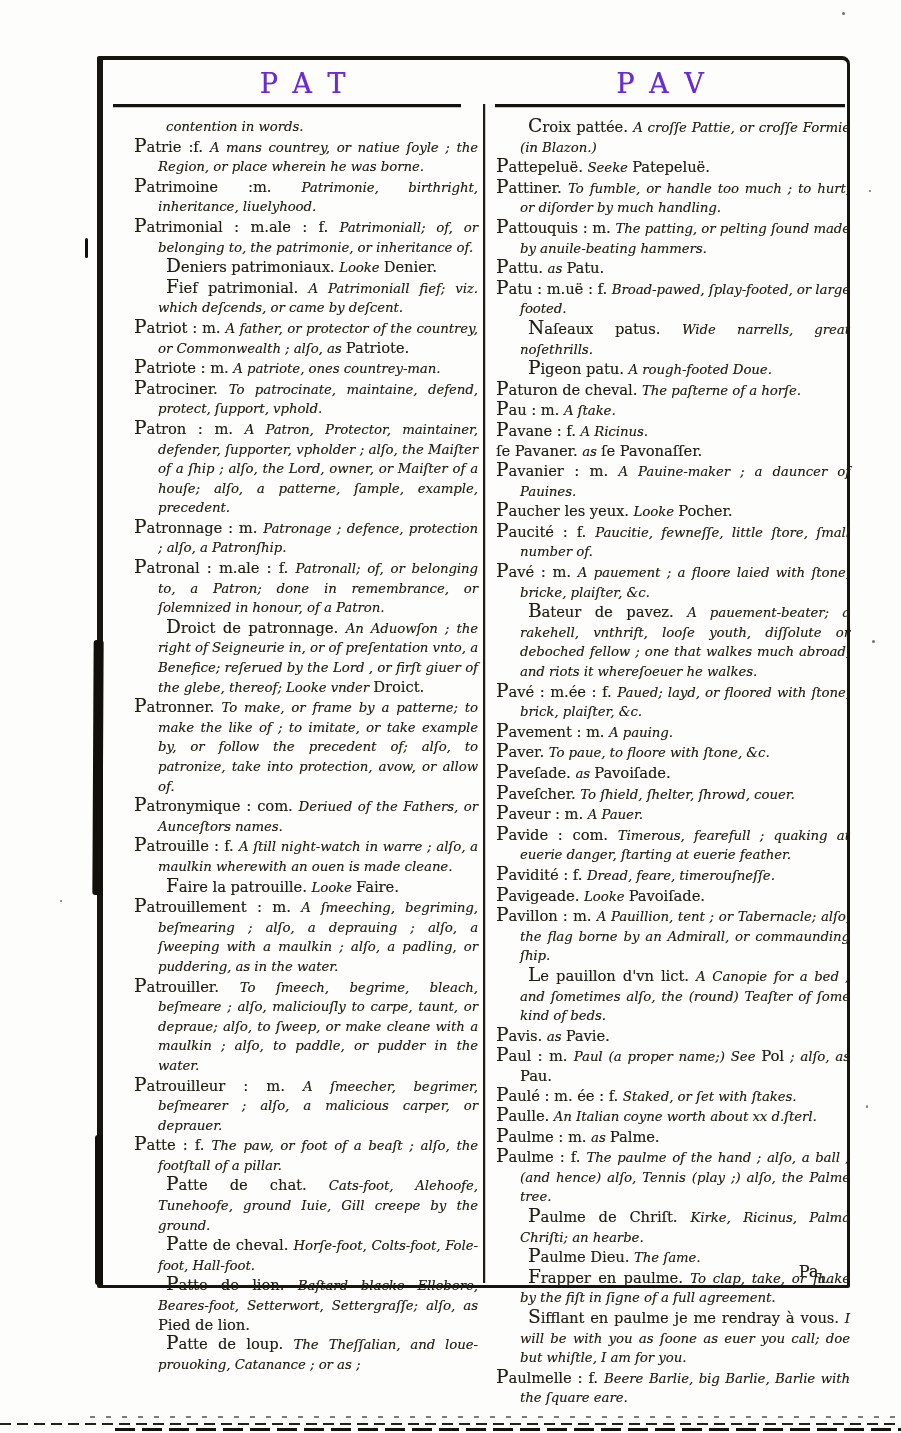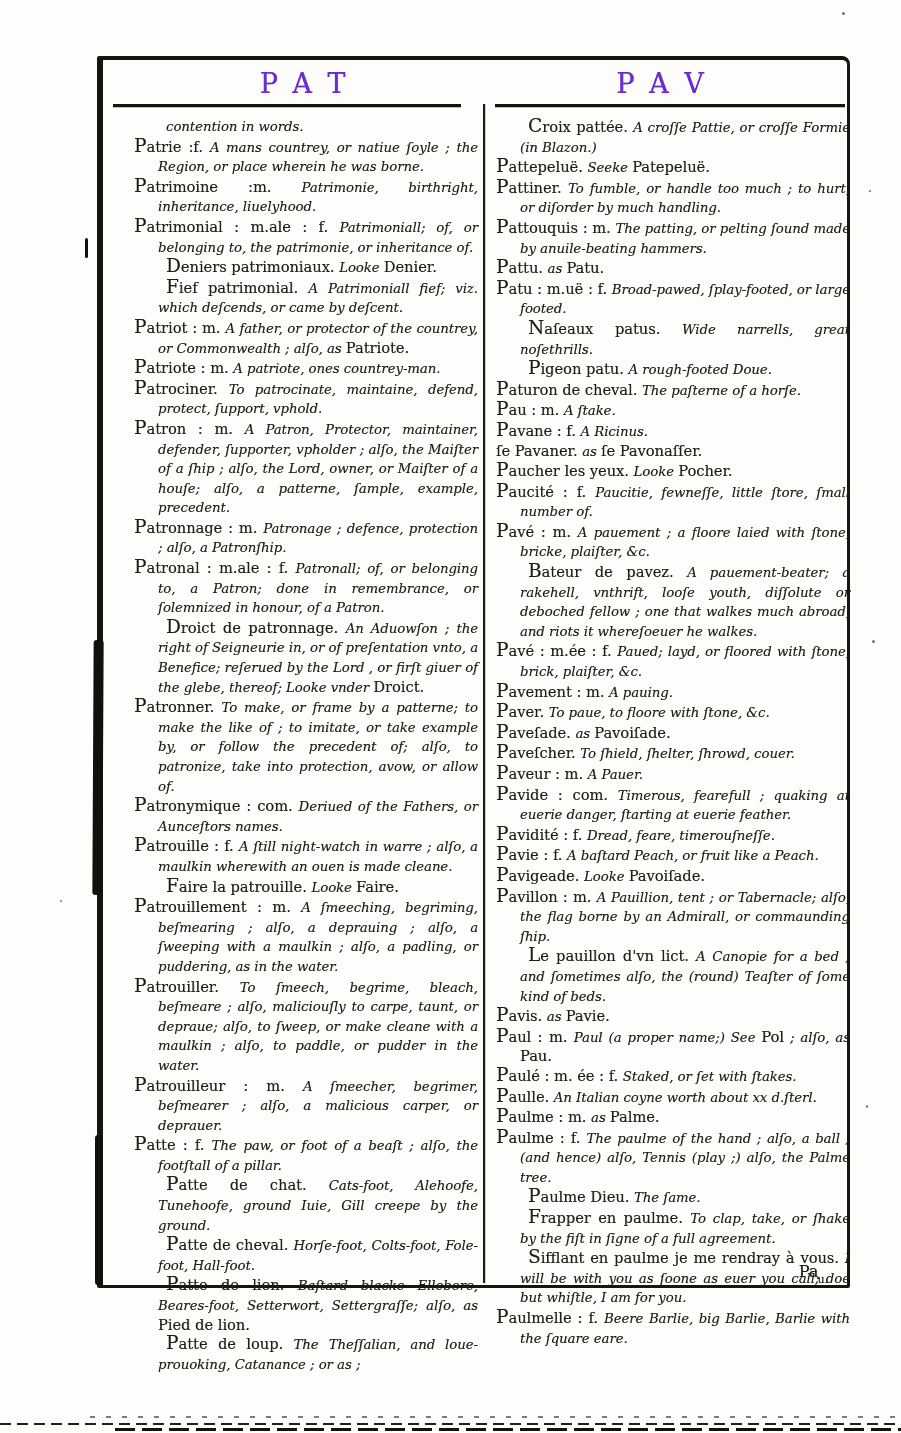--- a/index.html
+++ b/index.html
@@ -90,42 +90,43 @@
       <div class="entry"><span class="rom"><span class="cap">P</span>attiner. </span><span class="ital">To fumble, or handle too much ; to hurt, or diſorder by much handling.</span></div>
       <div class="entry"><span class="rom"><span class="cap">P</span>attouquis : m. </span><span class="ital">The patting, or pelting ſound made by anuile-beating hammers.</span></div>
       <div class="entry"><span class="rom"><span class="cap">P</span>attu. </span><span class="ital">as </span><span class="rom">Patu.</span></div>
       <div class="entry"><span class="rom"><span class="cap">P</span>atu : m.uë : f. </span><span class="ital">Broad-pawed, ſplay-footed, or large footed.</span></div>
       <div class="entry sub"><span class="rom"><span class="cap">N</span>aſeaux patus. </span><span class="ital">Wide narrells, great noſethrills.</span></div>
       <div class="entry sub"><span class="rom"><span class="cap">P</span>igeon patu. </span><span class="ital">A rough-footed Doue.</span></div>
       <div class="entry"><span class="rom"><span class="cap">P</span>aturon de cheval. </span><span class="ital">The paſterne of a horſe.</span></div>
       <div class="entry"><span class="rom"><span class="cap">P</span>au : m. </span><span class="ital">A ſtake.</span></div>
       <div class="entry"><span class="rom"><span class="cap">P</span>avane : f. </span><span class="ital">A Ricinus.</span></div>
       <div class="entry"><span class="rom">ſe Pavaner. </span><span class="ital">as </span><span class="rom">ſe Pavonaſſer.</span></div>
+      <div class="entry"><span class="rom"><span class="cap">P</span>avanier : m. </span><span class="ital">A Pauine-maker ; a dauncer of Pauines.</span></div>
       <div class="entry"><span class="rom"><span class="cap">P</span>aucher les yeux. </span><span class="ital">Looke </span><span class="rom">Pocher.</span></div>
       <div class="entry"><span class="rom"><span class="cap">P</span>aucité : f. </span><span class="ital">Paucitie, fewneſſe, little ſtore, ſmall number of.</span></div>
       <div class="entry"><span class="rom"><span class="cap">P</span>avé : m. </span><span class="ital">A pauement ; a floore laied with ſtone, bricke, plaiſter, &amp;c.</span></div>
       <div class="entry sub"><span class="rom"><span class="cap">B</span>ateur de pavez. </span><span class="ital">A pauement-beater; a rakehell, vnthrift, looſe youth, diſſolute or deboched fellow ; one that walkes much abroad, and riots it whereſoeuer he walkes.</span></div>
       <div class="entry"><span class="rom"><span class="cap">P</span>avé : m.ée : f. </span><span class="ital">Paued; layd, or floored with ſtone, brick, plaiſter, &amp;c.</span></div>
       <div class="entry"><span class="rom"><span class="cap">P</span>avement : m. </span><span class="ital">A pauing.</span></div>
       <div class="entry"><span class="rom"><span class="cap">P</span>aver. </span><span class="ital">To paue, to floore with ſtone, &amp;c.</span></div>
       <div class="entry"><span class="rom"><span class="cap">P</span>aveſade. </span><span class="ital">as </span><span class="rom">Pavoiſade.</span></div>
       <div class="entry"><span class="rom"><span class="cap">P</span>aveſcher. </span><span class="ital">To ſhield, ſhelter, ſhrowd, couer.</span></div>
       <div class="entry"><span class="rom"><span class="cap">P</span>aveur : m. </span><span class="ital">A Pauer.</span></div>
       <div class="entry"><span class="rom"><span class="cap">P</span>avide : com. </span><span class="ital">Timerous, fearefull ; quaking at euerie danger, ſtarting at euerie feather.</span></div>
       <div class="entry"><span class="rom"><span class="cap">P</span>avidité : f. </span><span class="ital">Dread, feare, timerouſneſſe.</span></div>
-      <div class="entry"><span class="rom"><span class="cap">P</span>avie : f. </span><span class="ital">A baſtard Peach, or fruit like a Peach.</span></div>
       <div class="entry"><span class="rom"><span class="cap">P</span>avigeade. </span><span class="ital">Looke </span><span class="rom">Pavoiſade.</span></div>
       <div class="entry"><span class="rom"><span class="cap">P</span>avillon : m. </span><span class="ital">A Pauillion, tent ; or Tabernacle; alſo, the flag borne by an Admirall, or commaunding ſhip.</span></div>
       <div class="entry sub"><span class="rom"><span class="cap">L</span>e pauillon d'vn lict. </span><span class="ital">A Canopie for a bed ; and ſometimes alſo, the (round) Teaſter of ſome kind of beds.</span></div>
       <div class="entry"><span class="rom"><span class="cap">P</span>avis. </span><span class="ital">as </span><span class="rom">Pavie.</span></div>
       <div class="entry"><span class="rom"><span class="cap">P</span>aul : m. </span><span class="ital">Paul (a proper name;) See </span><span class="rom">Pol</span><span class="ital"> ; alſo, as </span><span class="rom">Pau.</span></div>
       <div class="entry"><span class="rom"><span class="cap">P</span>aulé : m. ée : f. </span><span class="ital">Staked, or ſet with ſtakes.</span></div>
       <div class="entry"><span class="rom"><span class="cap">P</span>aulle. </span><span class="ital">An Italian coyne worth about xx d.ſterl.</span></div>
       <div class="entry"><span class="rom"><span class="cap">P</span>aulme : m. </span><span class="ital">as </span><span class="rom">Palme.</span></div>
       <div class="entry"><span class="rom"><span class="cap">P</span>aulme : f. </span><span class="ital">The paulme of the hand ; alſo, a ball ; (and hence) alſo, Tennis (play ;) alſo, the Palme tree.</span></div>
+      <div class="entry sub"><span class="rom"><span class="cap">P</span>aulme de Chriſt. </span><span class="ital">Kirke, Ricinus, Palma Chriſti; an hearbe.</span></div>
       <div class="entry sub"><span class="rom"><span class="cap">P</span>aulme Dieu. </span><span class="ital">The ſame.</span></div>
       <div class="entry sub"><span class="rom"><span class="cap">F</span>rapper en paulme. </span><span class="ital">To clap, take, or ſhake by the fiſt in ſigne of a full agreement.</span></div>
       <div class="entry sub"><span class="rom"><span class="cap">S</span>ifflant en paulme je me rendray à vous. </span><span class="ital">I will be with you as ſoone as euer you call; doe but whiſtle, I am for you.</span></div>
       <div class="entry"><span class="rom"><span class="cap">P</span>aulmelle : f. </span><span class="ital">Beere Barlie, big Barlie, Barlie with the ſquare eare.</span></div>
     </div>
   <div class="catchword">
     <span>Pa</span><span class="drop">u.</span>
   </div>
 </div>
 

